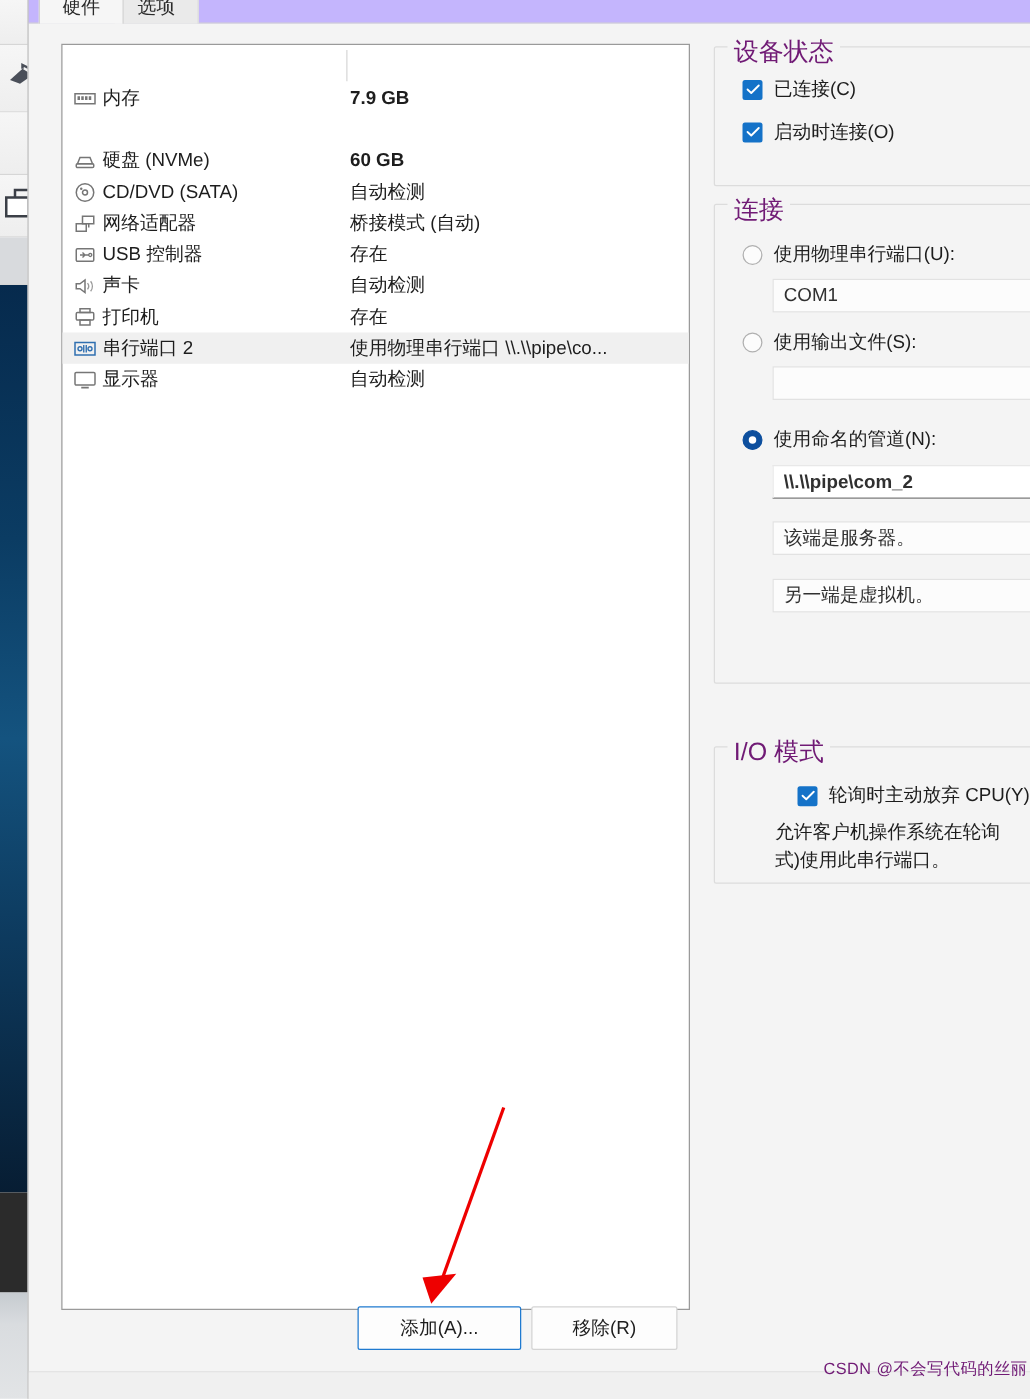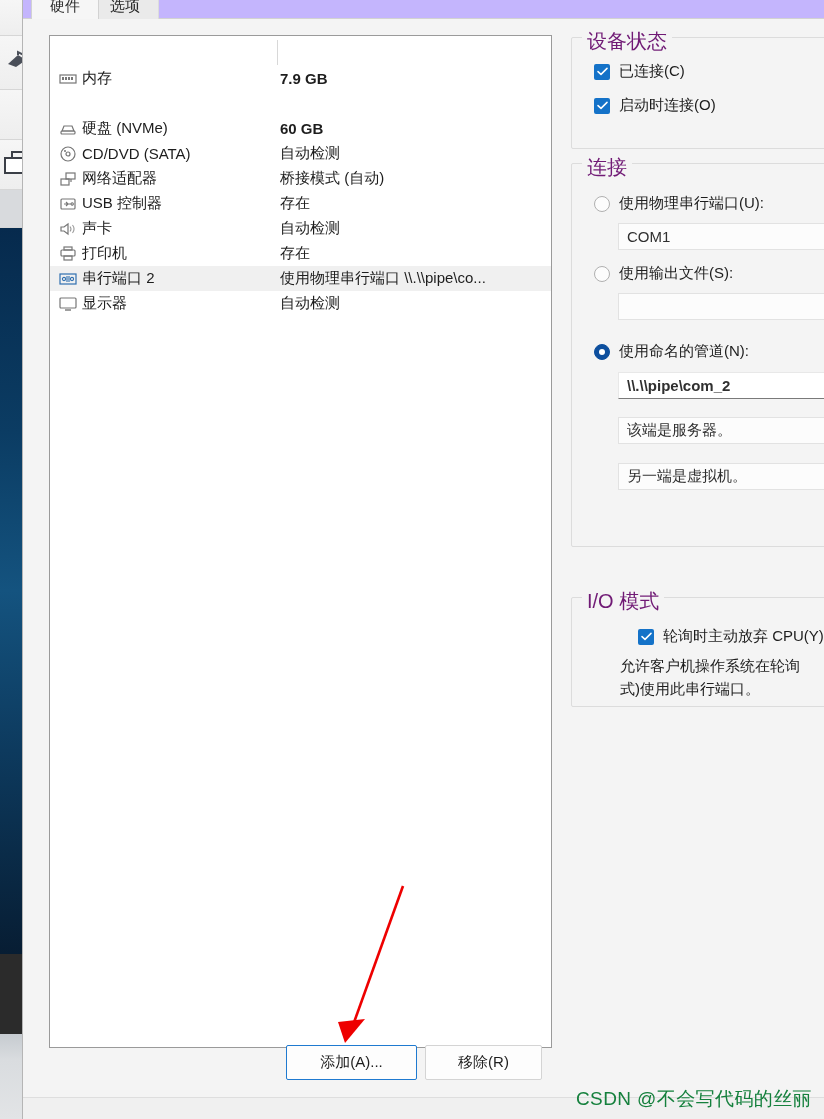--- a/index.html
+++ b/index.html
@@ -176,22 +176,22 @@
   
   #footer-sep {
     position: absolute; left: 0; top: 1078px; width: 802px; height: 1px;
     background: #dedede;
   }
   #footer-area {
     position: absolute; left: 0; top: 1079px; width: 802px; height: 40px;
     background: #f0f0f0;
   }
   #watermark {
-    position: absolute; right: 12px; top: 1086px;
-    font-size: 19px; color: #15803d; letter-spacing: .4px;
+    position: absolute; right: 2px; top: 1086px;
+    font-size: 13px; color: #701a75; letter-spacing: .4px;
     white-space: nowrap;
   }
   
   #arrow { position: absolute; left: 0; top: 0; width: 824px; height: 1119px;
            pointer-events: none; }
 </style>
 </head>
 <body>
 
 <div id="bg-strip">

